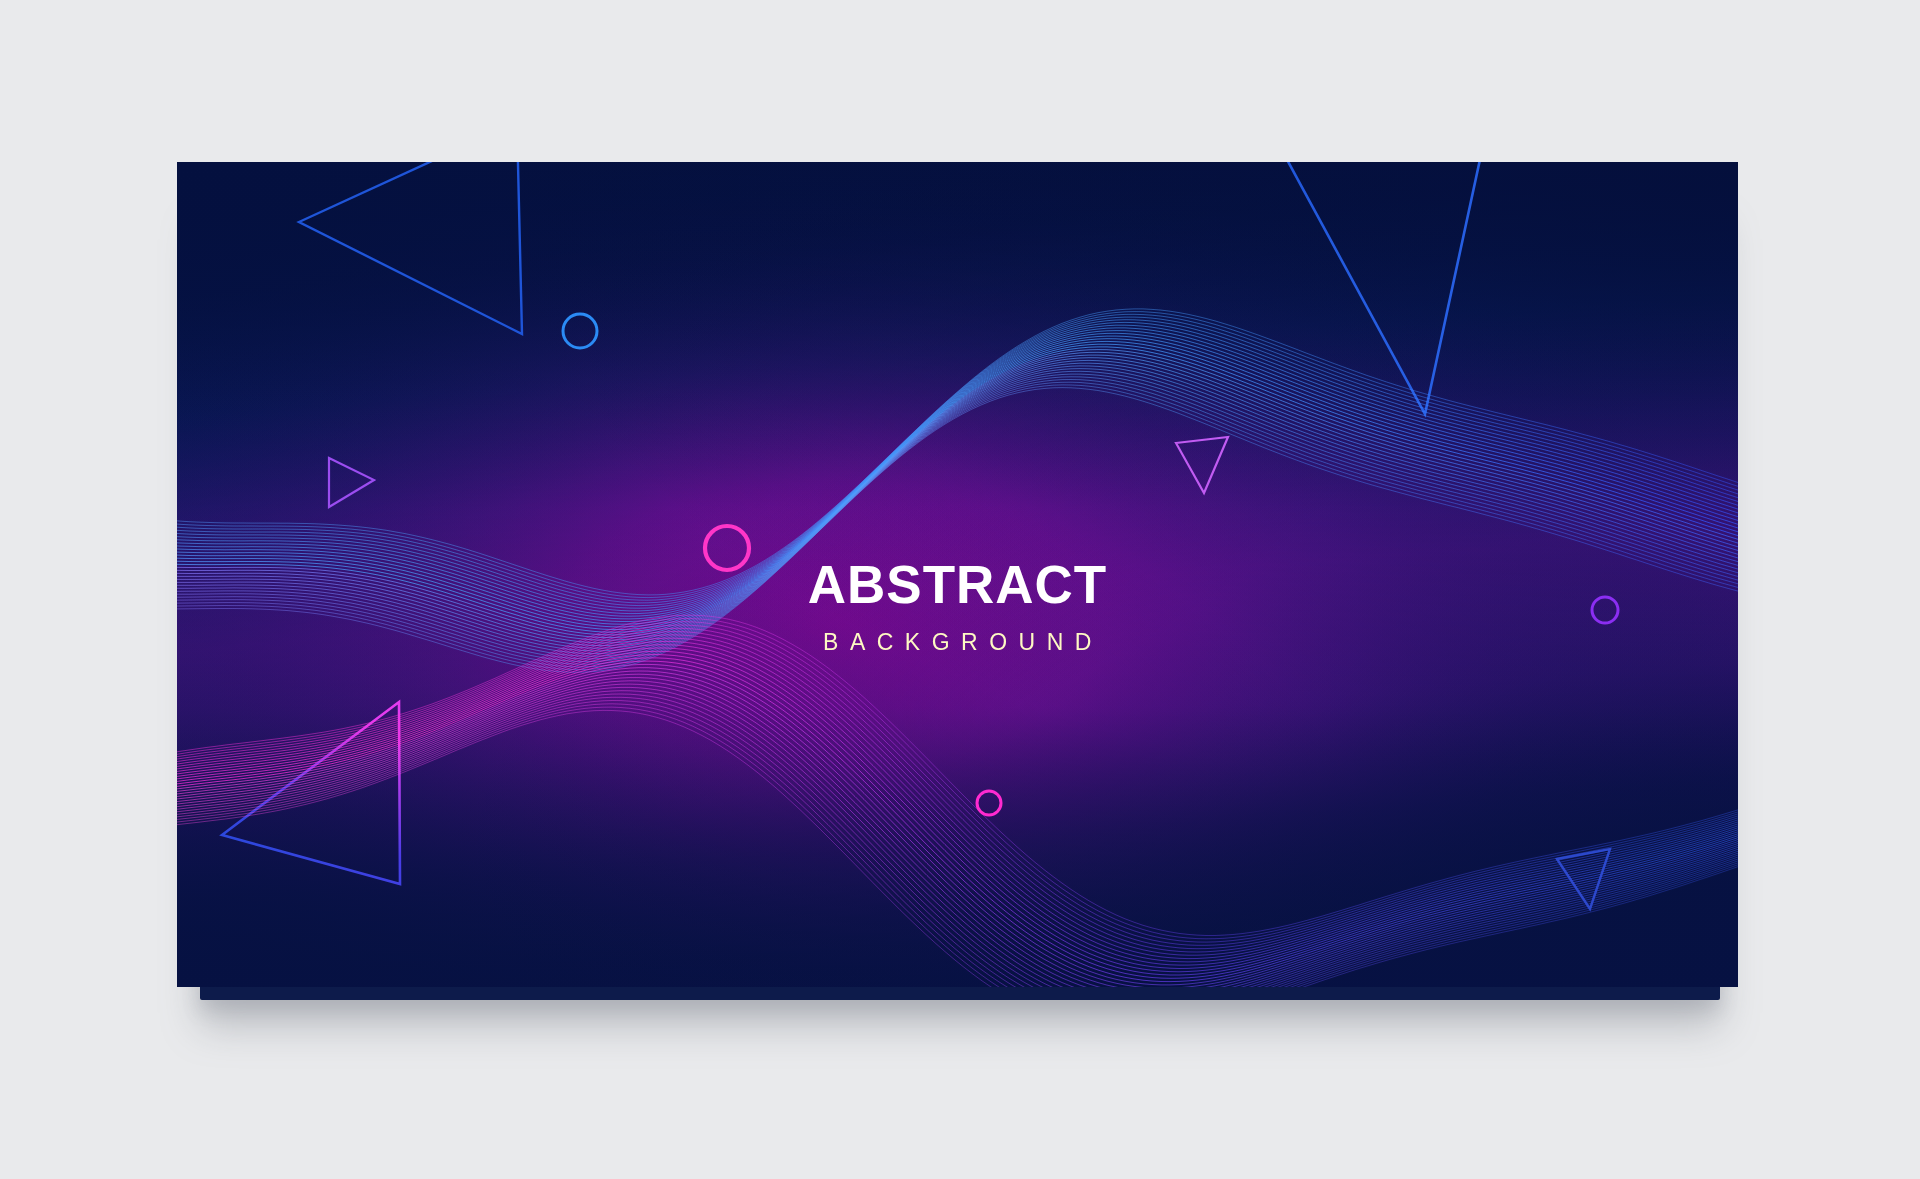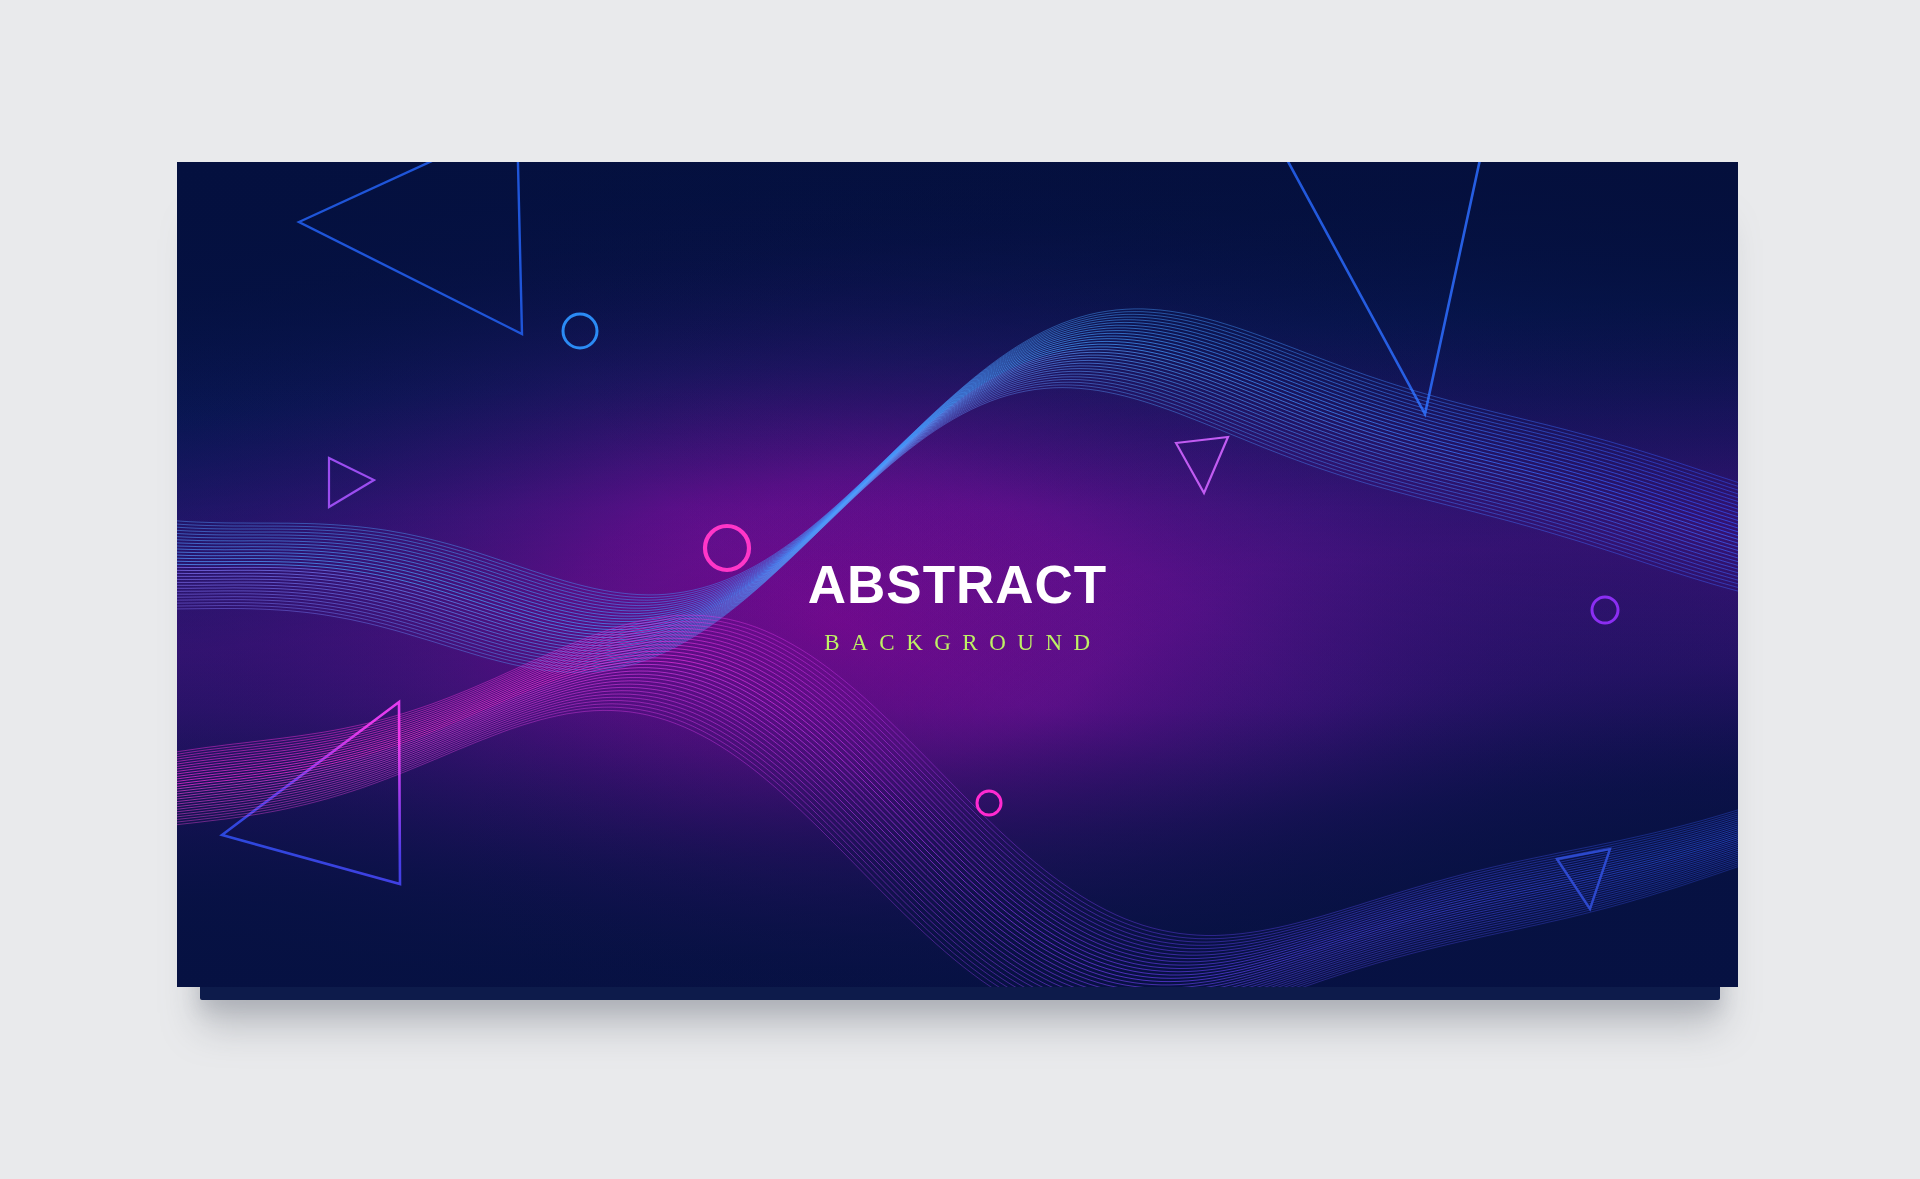--- a/index.html
+++ b/index.html
@@ -66,22 +66,22 @@
     font-family: "Liberation Sans", sans-serif;
     font-weight: 700;
     font-size: 53px;
     letter-spacing: 1.0px;
     line-height: 1;
     margin: 0;
     padding: 0;
   }
   #title-sub {
     display: block;
-    color: #bef264;
-    font-family: Liberation Serif, serif;
+    color: #fef9c3;
+    font-family: Liberation Sans, sans-serif;
     font-weight: 300;
     font-size: 23px;
     letter-spacing: 11.5px;
     line-height: 1;
     margin-top: 20px;
     padding-left: 11px;
   }
 </style>
 </head>
 <body>

